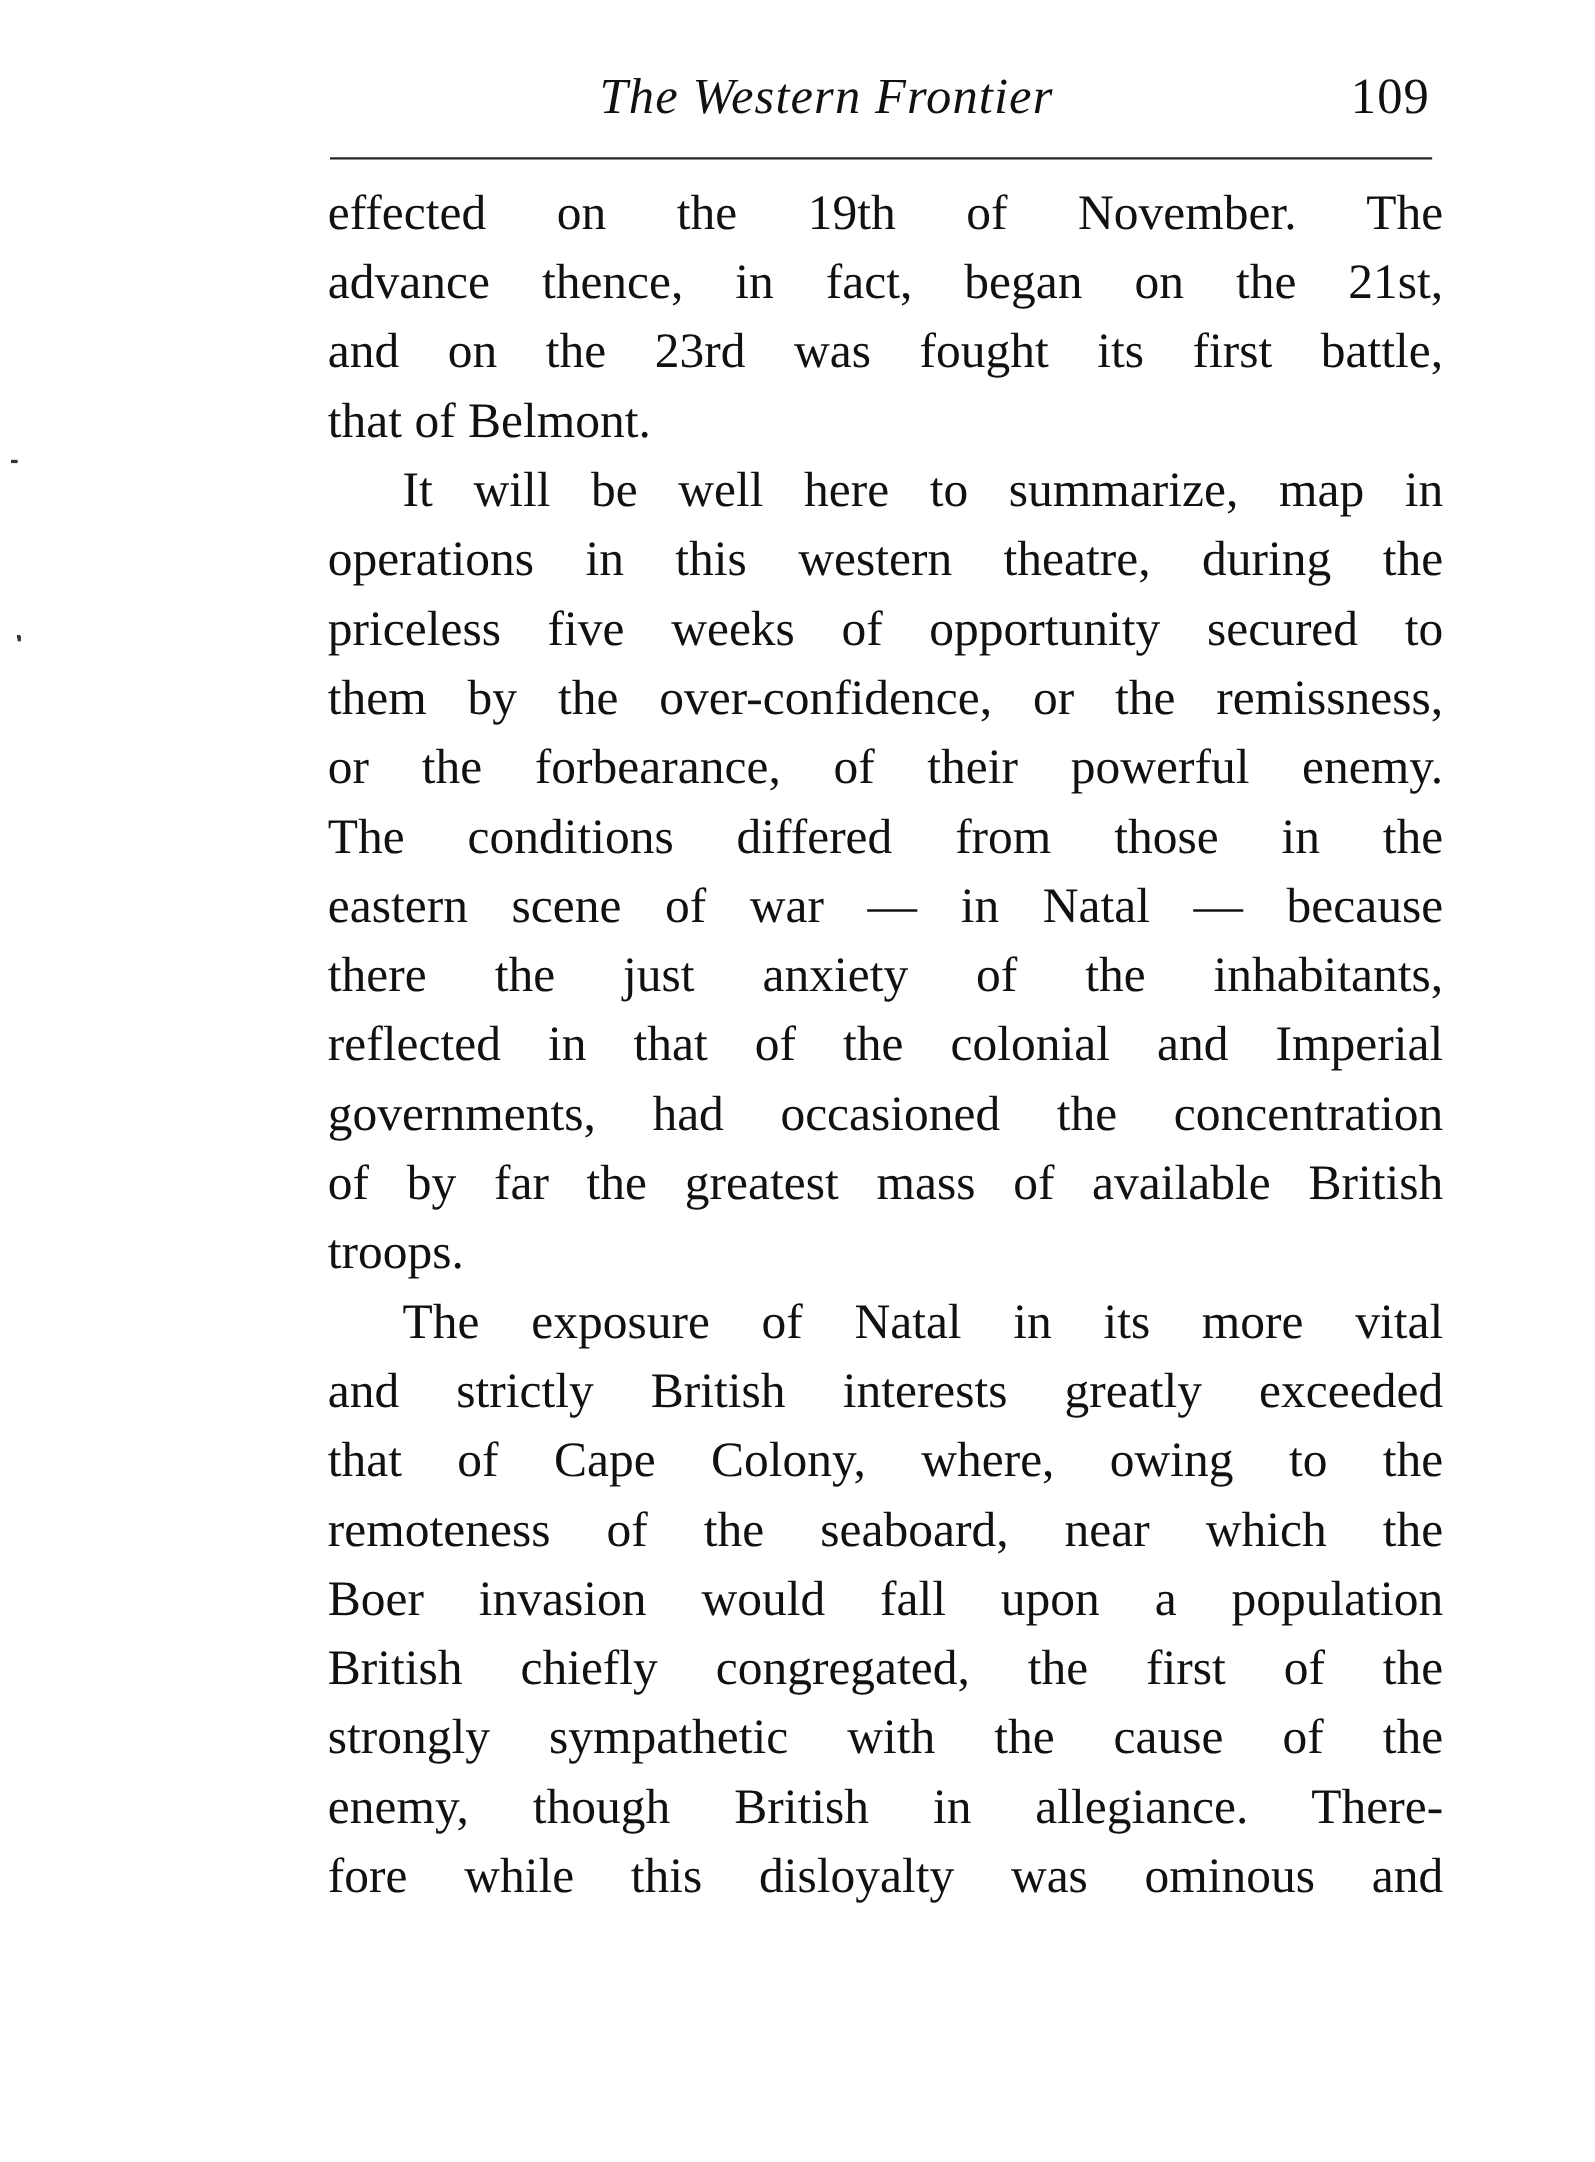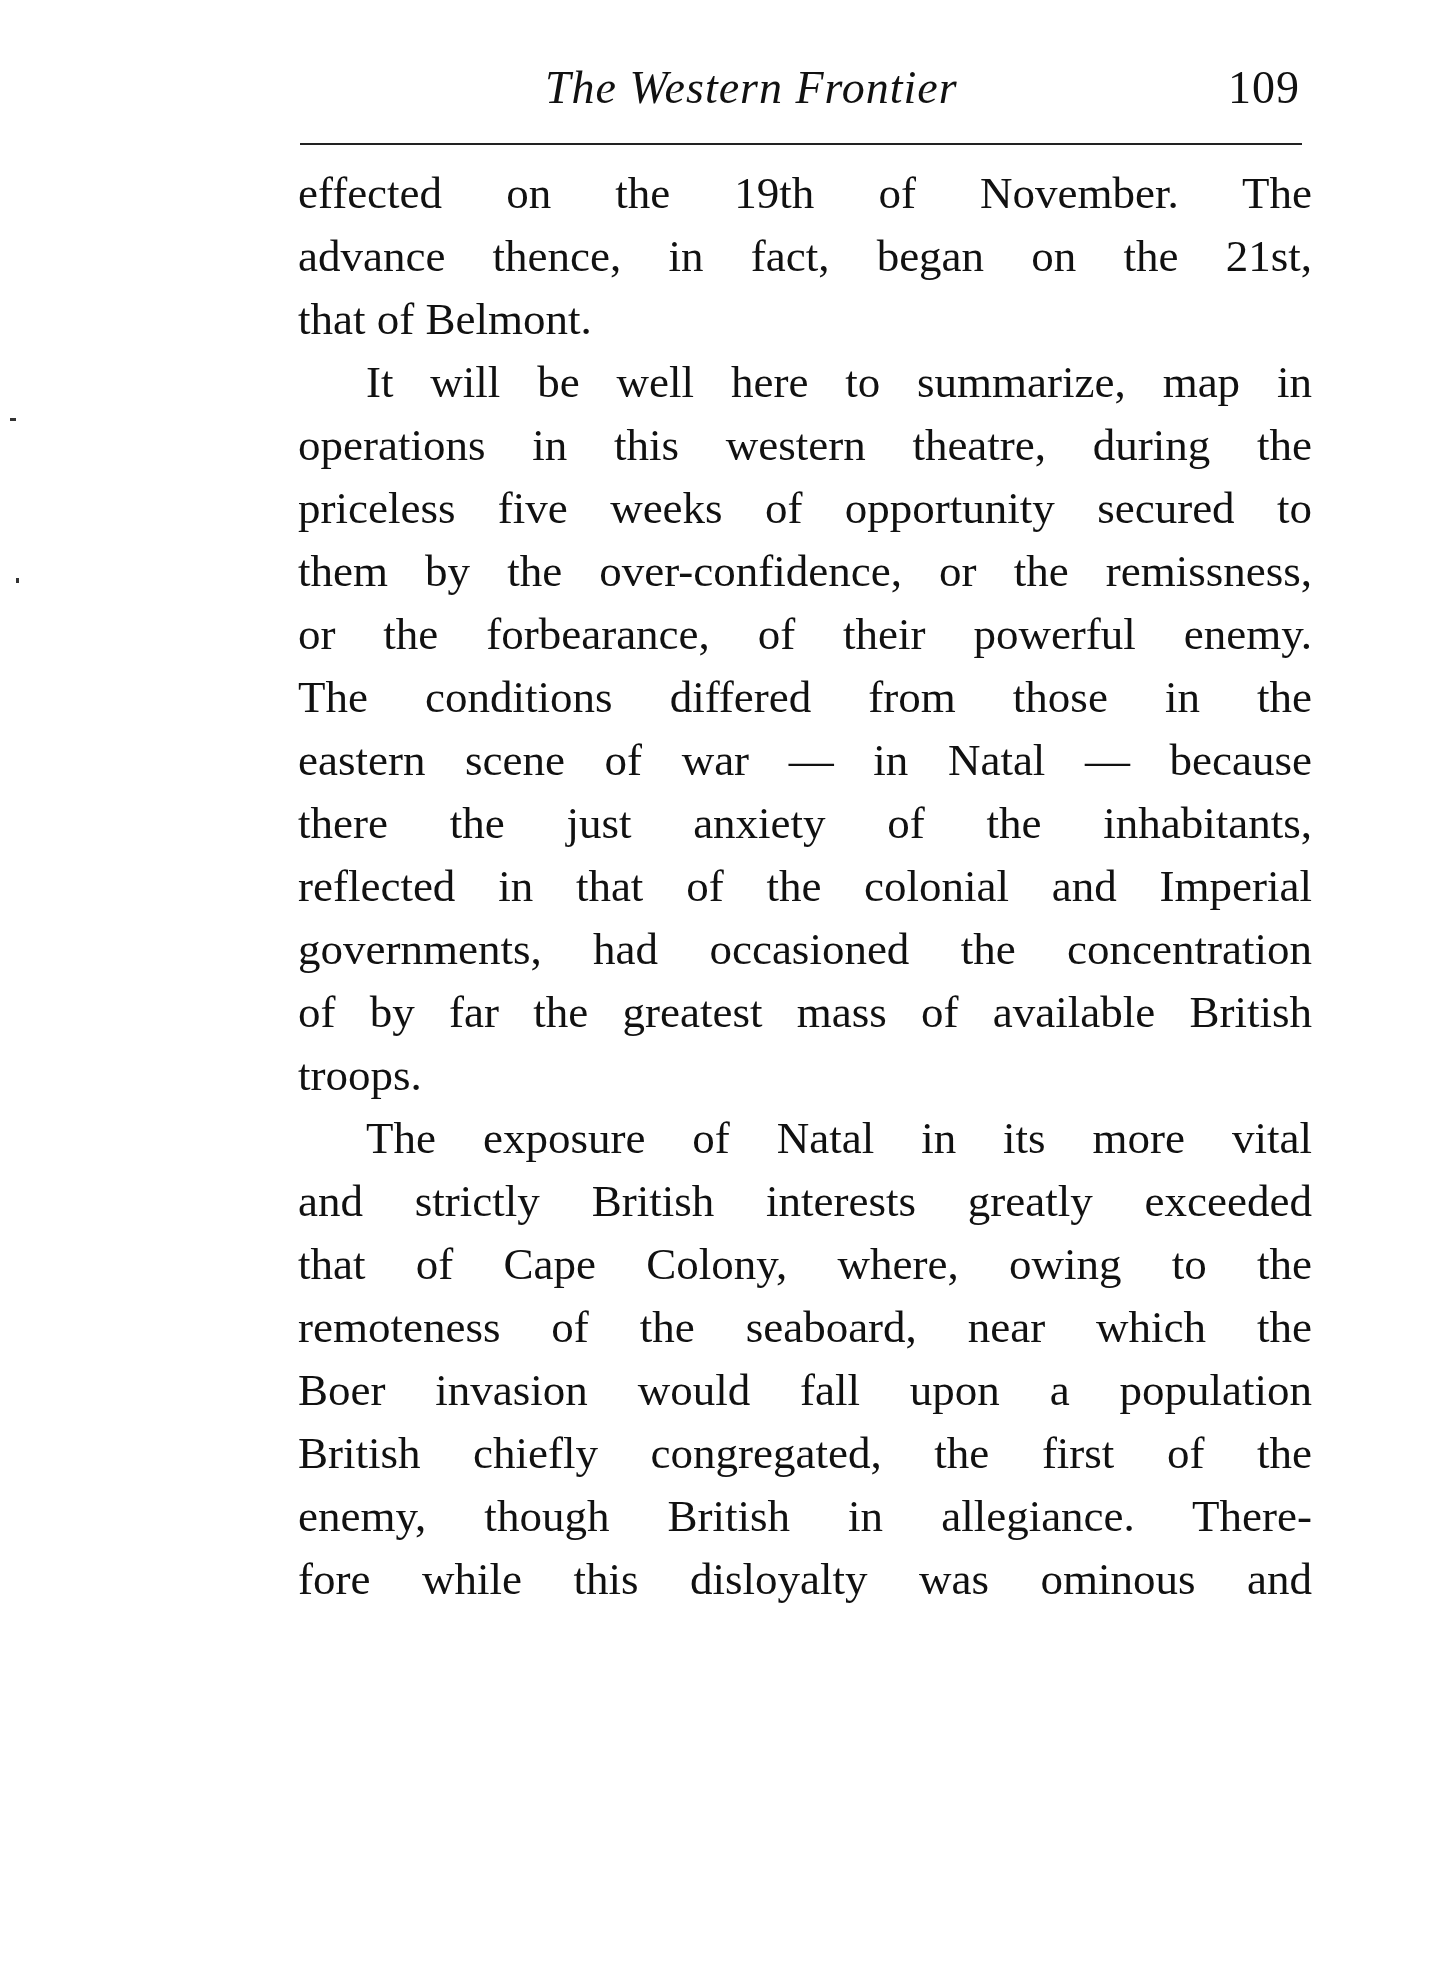--- a/index.html
+++ b/index.html
@@ -91,20 +91,21 @@
   <div class="running-head">
     <span class="running-title">The Western Frontier</span>
     <span class="page-number">109</span>
   </div>
   <div class="head-rule"></div>
 
   <div class="text-block" id="text-block">
       <div>
         <span class="line">effected on the 19th of November. The</span>
         <span class="line">advance thence, in fact, began on the 21st,</span>
+        <span class="line">and on the 23rd was fought its first battle,</span>
         <span class="line last">that of Belmont.</span>
       </div>
       <div>
         <span class="line indent">It will be well here to summarize, map in</span>
         <span class="line">operations in this western theatre, during the</span>
         <span class="line">priceless five weeks of opportunity secured to</span>
         <span class="line">them by the over-confidence, or the remissness,</span>
         <span class="line">or the forbearance, of their powerful enemy.</span>
         <span class="line">The conditions differed from those in the</span>
         <span class="line">eastern scene of war — in Natal — because</span>
@@ -114,20 +115,21 @@
         <span class="line">of by far the greatest mass of available British</span>
         <span class="line last">troops.</span>
       </div>
       <div>
         <span class="line indent">The exposure of Natal in its more vital</span>
         <span class="line">and strictly British interests greatly exceeded</span>
         <span class="line">that of Cape Colony, where, owing to the</span>
         <span class="line">remoteness of the seaboard, near which the</span>
         <span class="line">Boer invasion would fall upon a population</span>
         <span class="line">British chiefly congregated, the first of the</span>
+        <span class="line">strongly sympathetic with the cause of the</span>
         <span class="line">enemy, though British in allegiance. There-</span>
         <span class="line">fore while this disloyalty was ominous and</span>
       </div>
     </div>
 
   <div class="margin-speck" style="left:10px;top:418px;width:6px;height:3px;"></div>
   <div class="margin-speck" style="left:16px;top:578px;width:2px;height:3px;"></div>
   <div class="margin-speck" style="left:16px;top:578px;width:2px;height:2px;"></div>
   <div class="margin-speck" style="left:16px;top:578px;width:3px;height:5px;"></div>
   <div class="margin-speck" style="left:16px;top:578px;width:2px;height:2px;"></div>

